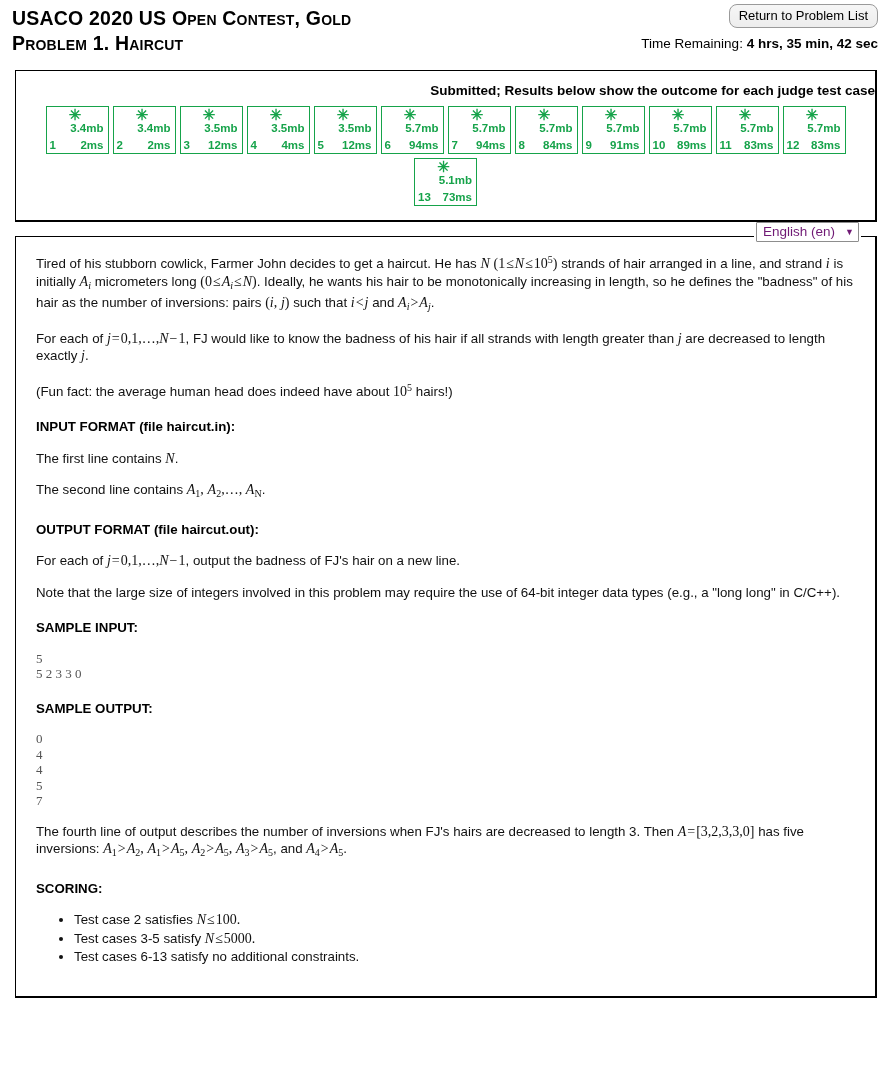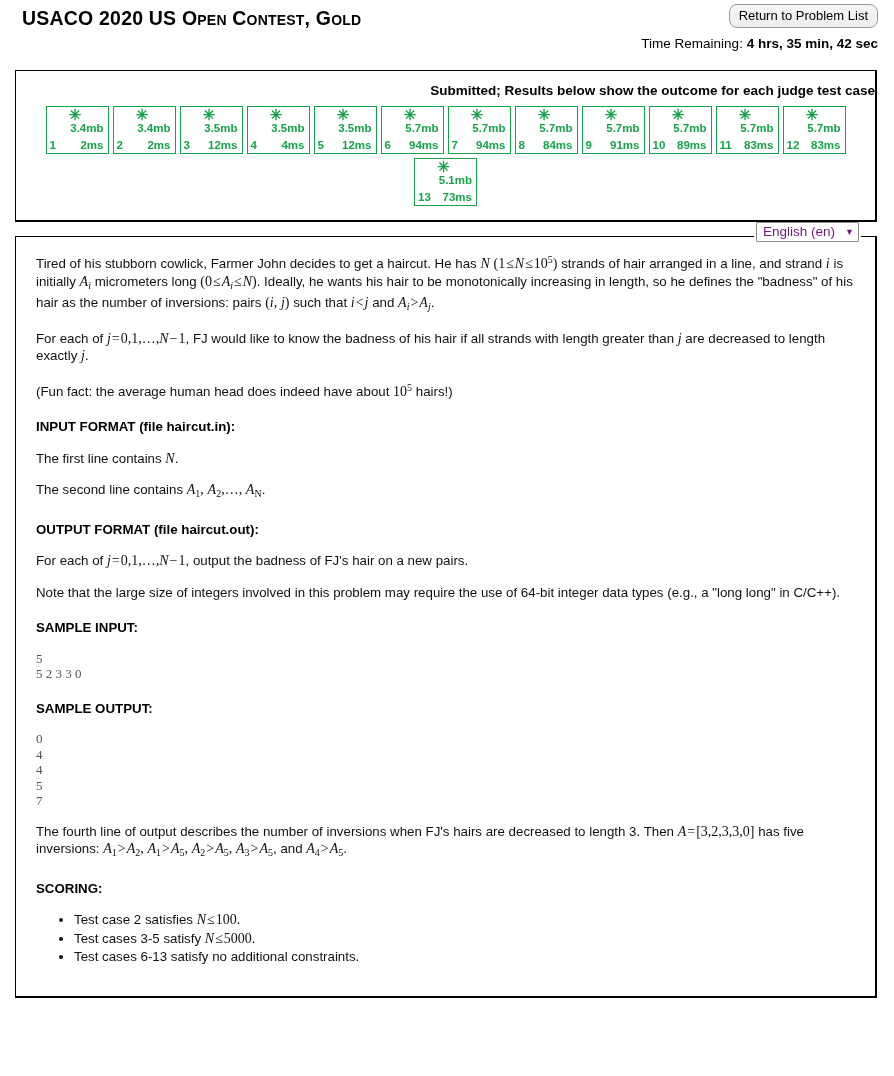--- a/index.html
+++ b/index.html
@@ -16,21 +16,20 @@
     overflow: hidden;
     position: relative;
   }
 
   
   .header {
     position: relative;
     padding: 6px 10px 0 12px;
     height: 62px;
     box-sizing: border-box;
-    margin-left: 10px;
   }
   .title-block {
     display: inline-block;
   }
   .title-line {
     font-family: "Liberation Sans", sans-serif;
     font-weight: bold;
     font-size: 19.5px;
     letter-spacing: 0.2px;
     line-height: 25px;
@@ -228,20 +227,21 @@
     font-size: 10px;
     vertical-align: 5px;
   }
 </style>
 </head>
 <body>
 
 <div class="header">
   <div class="title-block">
     <div class="title-line">USACO 2020 US Open Contest, Gold</div>
+    <div class="title-line">Problem 1. Haircut</div>
   </div>
   <div class="header-right">
     <button class="btn-return">Return to Problem List</button>
     <div class="time-remaining">
       <span>Time Remaining:</span>
       <span class="tval">4 hrs, 35 min, 42 sec</span>
     </div>
   </div>
 </div>
 
@@ -348,21 +348,21 @@
     <p><span>(Fun fact: the average human head does indeed have about </span><span class="mn">10</span><span class="sup">5</span><span> hairs!)</span></p>
 
     <div class="sec-head">INPUT FORMAT (file haircut.in):</div>
 
     <p><span>The first line contains </span><span class="mi">N</span><span>.</span></p>
 
     <p><span>The second line contains </span><span class="mi">A</span><span class="subn">1</span><span class="mn">,</span> <span class="mi">A</span><span class="subn">2</span><span class="mn">,</span><span class="mn">…</span><span class="mn">,</span> <span class="mi">A</span><span class="subn">N</span><span>.</span></p>
 
     <div class="sec-head">OUTPUT FORMAT (file haircut.out):</div>
 
-    <p><span>For each of </span><span class="mi">j</span><span class="mo">=</span><span class="mn">0</span><span class="mn">,</span><span class="mn">1</span><span class="mn">,</span><span class="mn">…</span><span class="mn">,</span><span class="mi">N</span><span class="mo">−</span><span class="mn">1</span><span>, output the badness of FJ's hair on a new pairs.</span></p>
+    <p><span>For each of </span><span class="mi">j</span><span class="mo">=</span><span class="mn">0</span><span class="mn">,</span><span class="mn">1</span><span class="mn">,</span><span class="mn">…</span><span class="mn">,</span><span class="mi">N</span><span class="mo">−</span><span class="mn">1</span><span>, output the badness of FJ's hair on a new line.</span></p>
 
     <p>Note that the large size of integers involved in this problem may require the use of 64-bit integer data types (e.g., a "long long" in C/C++).</p>
 
     <div class="sec-head">SAMPLE INPUT:</div>
     <pre class="mono">5
 5 2 3 3 0</pre>
 
     <div class="sec-head">SAMPLE OUTPUT:</div>
     <pre class="mono">0
 4

